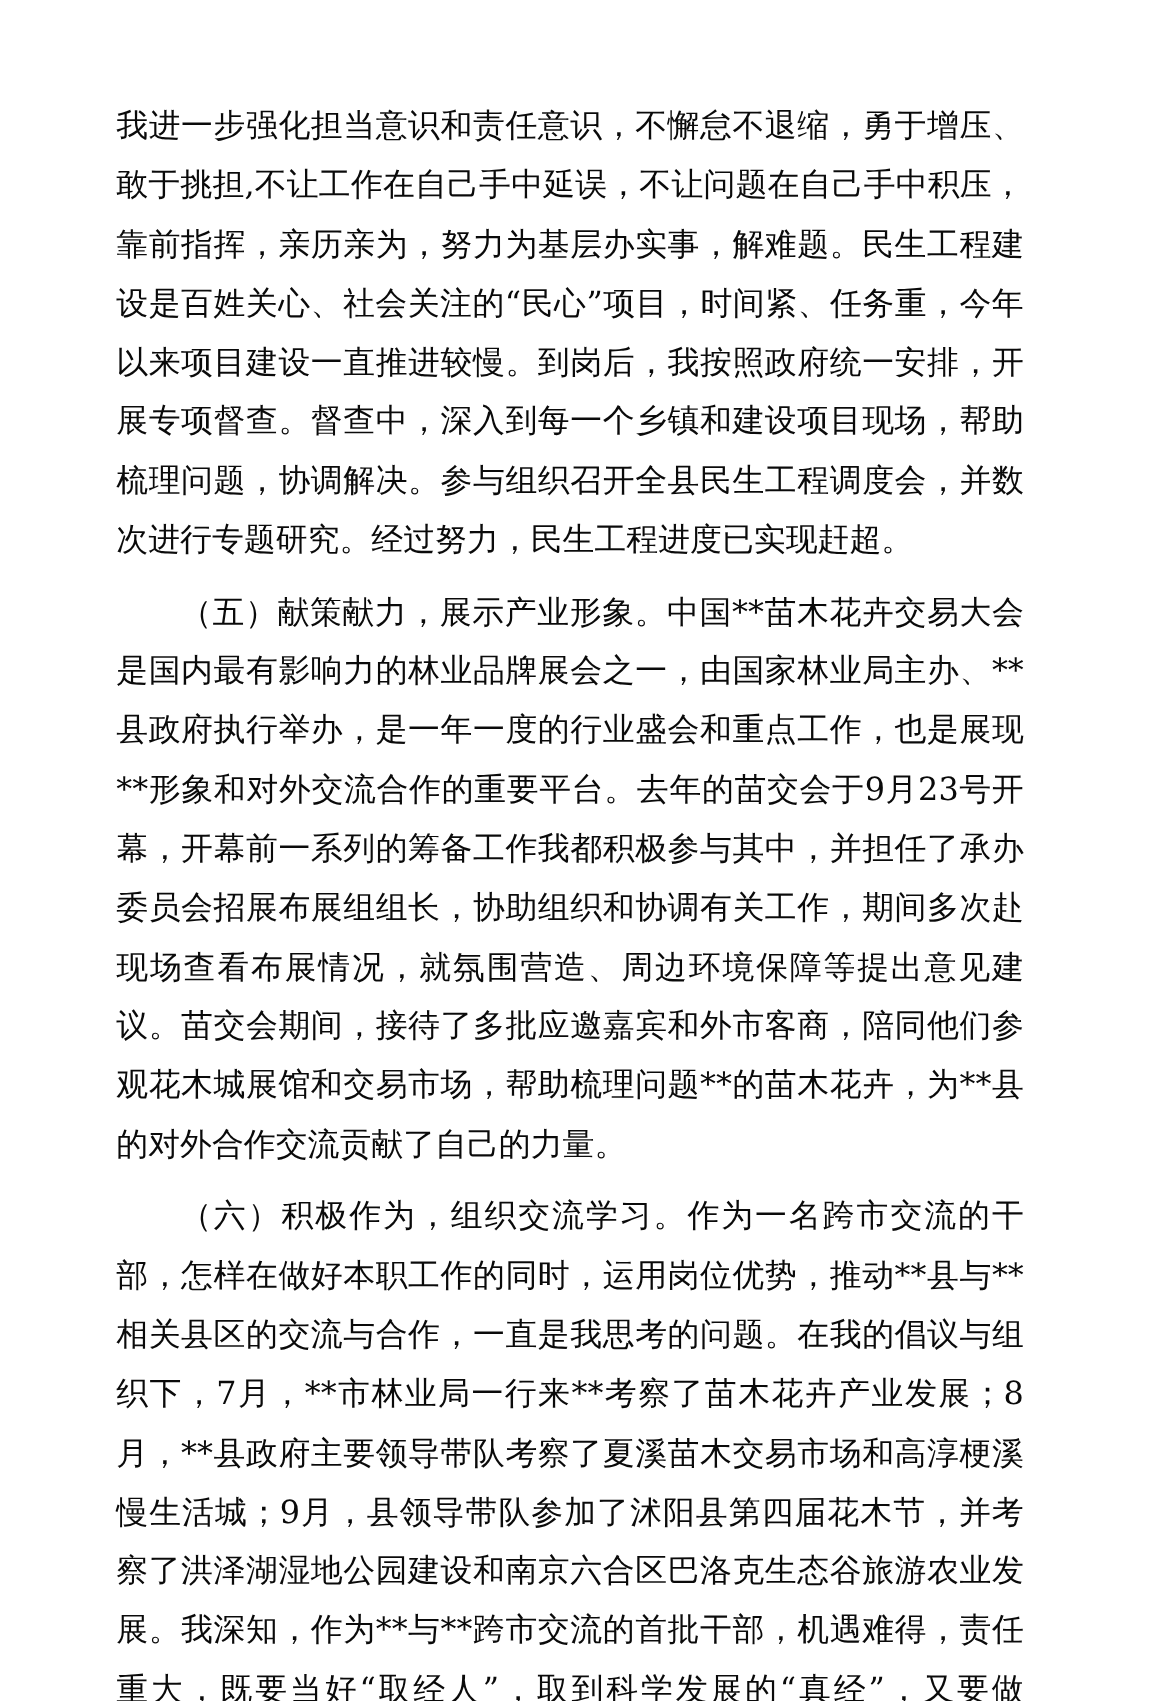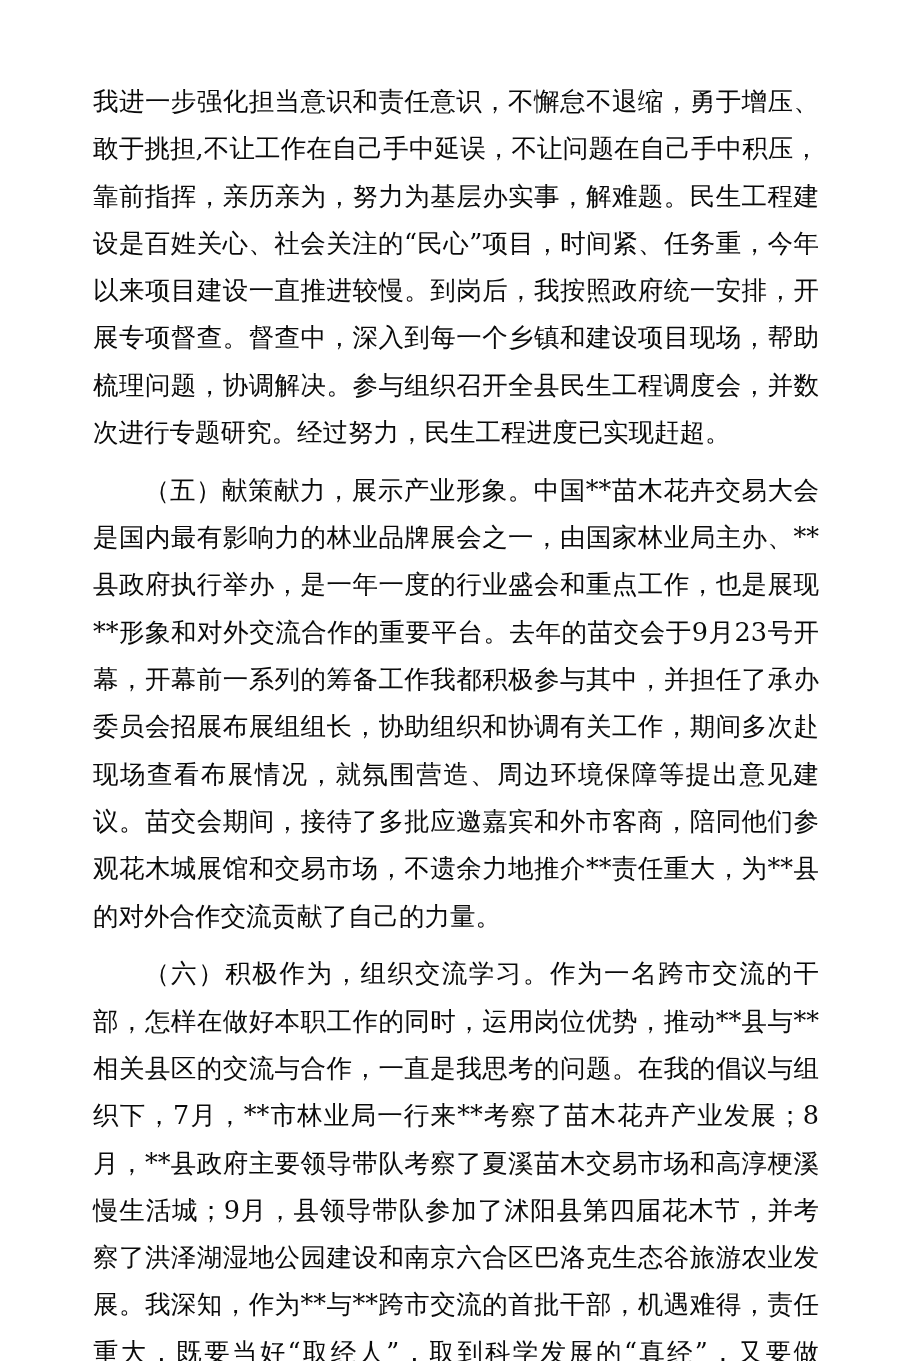--- a/index.html
+++ b/index.html
@@ -48,18 +48,18 @@
   }
 </style>
 </head>
 <body>
 
 <div id="page">
   <div id="doc-body">
 
     <p class="para gap-after">我进一步强化担当意识和责任意识，不懈怠不退缩，勇于增压、敢于挑担,不让工作在自己手中延误，不让问题在自己手中积压，靠前指挥，亲历亲为，努力为基层办实事，解难题。民生工程建设是百姓关心、社会关注的“民心”项目，时间紧、任务重，今年以来项目建设一直推进较慢。到岗后，我按照政府统一安排，开展专项督查。督查中，深入到每一个乡镇和建设项目现场，帮助梳理问题，协调解决。参与组织召开全县民生工程调度会，并数次进行专题研究。经过努力，民生工程进度已实现赶超。</p>
 
-    <p class="para indent gap-after">（五）献策献力，展示产业形象。中国**苗木花卉交易大会是国内最有影响力的林业品牌展会之一，由国家林业局主办、**县政府执行举办，是一年一度的行业盛会和重点工作，也是展现**形象和对外交流合作的重要平台。去年的苗交会于9月23号开幕，开幕前一系列的筹备工作我都积极参与其中，并担任了承办委员会招展布展组组长，协助组织和协调有关工作，期间多次赴现场查看布展情况，就氛围营造、周边环境保障等提出意见建议。苗交会期间，接待了多批应邀嘉宾和外市客商，陪同他们参观花木城展馆和交易市场，不遗余力地推介**责任重大，为**县的对外合作交流贡献了自己的力量。</p>
+    <p class="para indent gap-after">（五）献策献力，展示产业形象。中国**苗木花卉交易大会是国内最有影响力的林业品牌展会之一，由国家林业局主办、**县政府执行举办，是一年一度的行业盛会和重点工作，也是展现**形象和对外交流合作的重要平台。去年的苗交会于9月23号开幕，开幕前一系列的筹备工作我都积极参与其中，并担任了承办委员会招展布展组组长，协助组织和协调有关工作，期间多次赴现场查看布展情况，就氛围营造、周边环境保障等提出意见建议。苗交会期间，接待了多批应邀嘉宾和外市客商，陪同他们参观花木城展馆和交易市场，帮助梳理问题**的苗木花卉，为**县的对外合作交流贡献了自己的力量。</p>
 
     <p class="para indent">（六）积极作为，组织交流学习。作为一名跨市交流的干部，怎样在做好本职工作的同时，运用岗位优势，推动**县与**相关县区的交流与合作，一直是我思考的问题。在我的倡议与组织下，7月，**市林业局一行来**考察了苗木花卉产业发展；8月，**县政府主要领导带队考察了夏溪苗木交易市场和高淳梗溪慢生活城；9月，县领导带队参加了沭阳县第四届花木节，并考察了洪泽湖湿地公园建设和南京六合区巴洛克生态谷旅游农业发展。我深知，作为**与**跨市交流的首批干部，机遇难得，责任重大，既要当好“取经人”，取到科学发展的“真经”，又要做好“宣传员”、“联络员”和“推销员”，在学习经验的同时传播友谊，充分展示新时期**干部的新形象。</p>
 
   </div>
 </div>
 
 </body></html>

